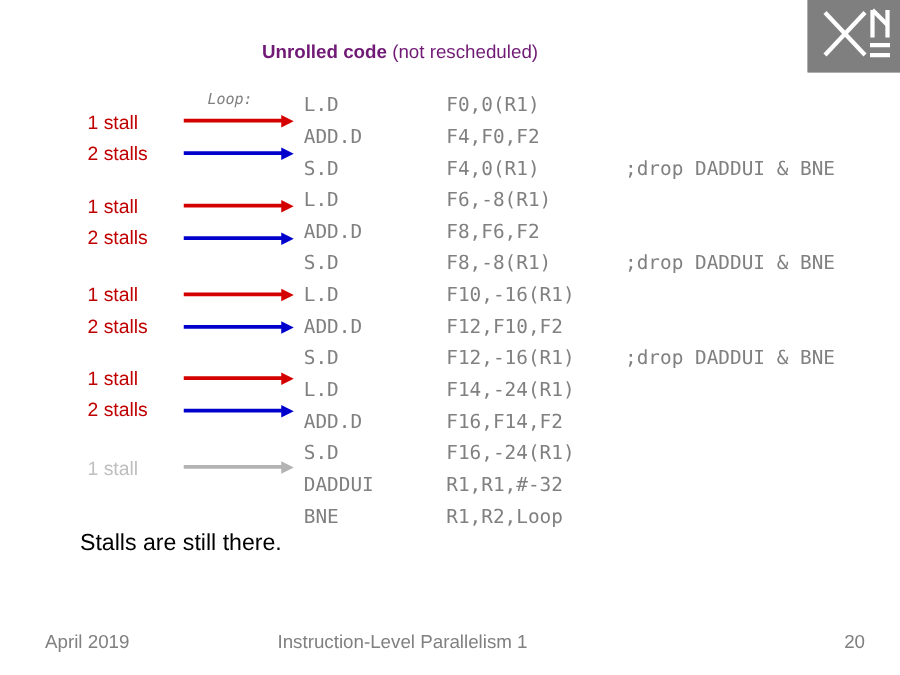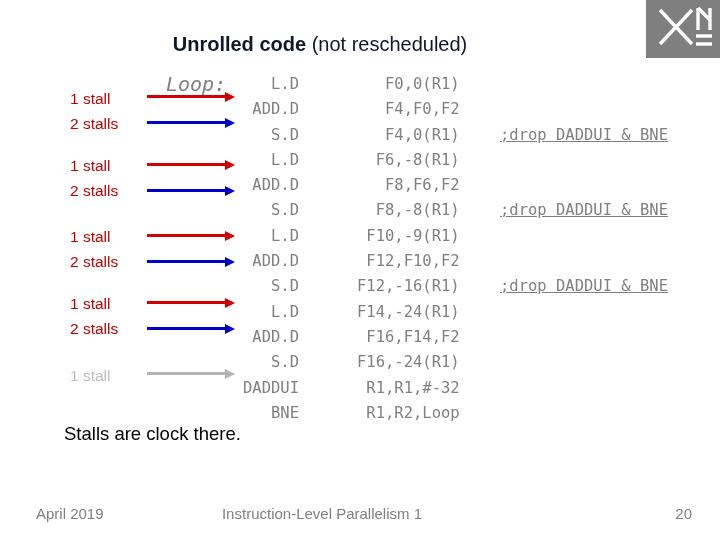--- a/index.html
+++ b/index.html
@@ -27,22 +27,22 @@
   }
   #logo svg { display: block; }
 
   
   #title {
     position: absolute;
     top: 33px;
     left: 0;
     width: 640px;
     text-align: center;
-    font-size: 20px;
-    color: #0f172a;
+    font-size: 15px;
+    color: #701a75;
     white-space: nowrap;
   }
   #title .bold { font-weight: bold; }
 
   
   .stall-group {
     position: absolute;
     left: 70px;
     width: 80px;
     font-size: 15.5px;
@@ -82,31 +82,30 @@
   .arrow.grey .shaft { background: #b3b3b3; }
 
   
   .code-col {
     position: absolute;
     font-family: "DejaVu Sans Mono", monospace;
     font-size: 15.5px;
     color: #808080;
     line-height: 25.3px;
     white-space: pre;
-    text-align: right;
   }
   #code-op   { left: 243px; top: 72px; }
   #code-args { left: 357px; top: 72px; }
-  #code-note { left: 500px; top: 72px; text-decoration: underline; }
+  #code-note { left: 500px; top: 72px; }
   #code-label {
     position: absolute;
     left: 166px;
     top: 72px;
     font-family: "DejaVu Sans Mono", monospace;
-    font-size: 20px;
+    font-size: 12px;
     color: #808080;
     font-style: italic;
     white-space: pre;
   }
 
   
   #conclusion {
     position: absolute;
     left: 64px;
     top: 420px;
@@ -226,21 +225,21 @@
 ADD.D
 S.D
 DADDUI
 BNE</div>
 <div class="code-col" id="code-args">F0,0(R1)
 F4,F0,F2
 F4,0(R1)
 F6,-8(R1)
 F8,F6,F2
 F8,-8(R1)
-F10,-9(R1)
+F10,-16(R1)
 F12,F10,F2
 F12,-16(R1)
 F14,-24(R1)
 F16,F14,F2
 F16,-24(R1)
 R1,R1,#-32
 R1,R2,Loop</div>
 <div class="code-col" id="code-note">
 
 ;drop DADDUI &amp; BNE
@@ -250,20 +249,20 @@
 
 
 ;drop DADDUI &amp; BNE
 
 
 
 
 </div>
 
 <div id="conclusion">
-  <div>Stalls are clock there.</div>
+  <div>Stalls are still there.</div>
 </div>
 
 <div id="footer">
   <span class="f-left">April 2019</span>
   <span class="f-center">Instruction-Level Parallelism 1</span>
   <span class="f-right">20</span>
 </div>
 
 </body></html>

